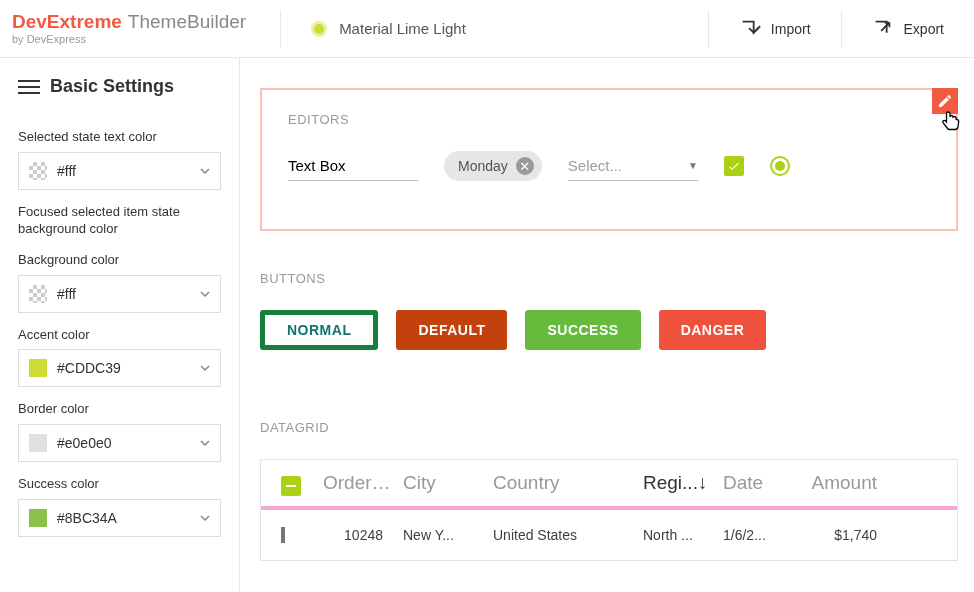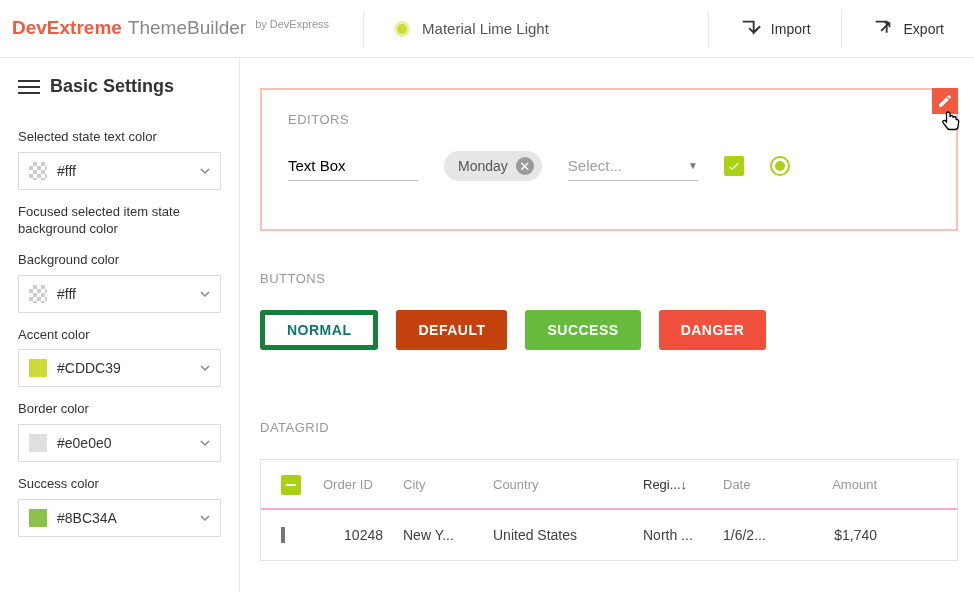--- a/index.html
+++ b/index.html
@@ -1,18 +1,18 @@
 <!DOCTYPE html>
 <html><head>
 <meta charset="utf-8">
 <style>
   * { box-sizing: border-box; margin: 0; padding: 0; }
   body { font-family: "Segoe UI", Arial, sans-serif; font-size: 14px; color: #333; background: #fff; width: 974px; height: 592px; overflow: hidden; }
   .topbar { display: flex; align-items: center; height: 58px; border-bottom: 1px solid #e8e8e8; padding: 0 12px; }
-  .logo { display: flex; flex-direction: row; line-height: 1.1; padding-right: 22px; gap: 9px; }
+  .logo { display: flex; flex-direction: column; line-height: 1.1; padding-right: 22px; }
   .logo-main { font-size: 19px; display: flex; gap: 6px; }
   .logo-dev { color: #f05b41; font-weight: 700; }
   .logo-tb { color: #888; font-weight: 300; }
   .logo-sub { font-size: 11px; color: #999; }
   .topbar-sep { width: 1px; height: 38px; background: #e8e8e8; margin: 0 12px; }
   .theme-indicator { display: flex; align-items: center; gap: 12px; padding-left: 18px; flex: 1; }
   .theme-dot { width: 16px; height: 16px; border-radius: 50%; background: #cddc39; border: 3px solid #eaf0a4; }
   .theme-name { color: #555; font-size: 15px; }
   .top-btn { display: flex; align-items: center; gap: 10px; padding: 0 18px; height: 38px; cursor: pointer; color: #333; }
   .top-btn svg { width: 22px; height: 22px; }
@@ -48,21 +48,21 @@
   .radio-inner{width:10px;height:10px;background:#aad113;border-radius:50%;}
   .buttons-row { display:flex; gap:18px; margin-top:8px;}
   .pv-btn { height:40px; padding: 0 22px; font-weight:700; font-size:14px; letter-spacing:0.5px; border:none; border-radius:3px; cursor:pointer;}
   .btn-normal { background:#fff; border:5px solid #15803d; color:#0f766e;}
   .btn-default { background:#c2410c; color:#fff;}
   .btn-success { background:#66bb3d; color:#fff;}
   .btn-danger { background:#f0513c; color:#fff;}
   .section-gap { margin-top: 70px;}
   .grid { border:1px solid #e3e3e3; margin-top:10px;}
   .grid-header, .grid-row { display:grid; grid-template-columns: 58px 80px 90px 150px 80px 80px 92px; align-items:center; height: 50px;}
-  .grid-header { border-bottom:2px solid #f9a8d4; color:#999; font-size:13px;}
+  .grid-header { border-bottom:4px solid #f9a8d4; color:#999; font-size:19px;}
   .grid-cell { padding: 0 4px; white-space:nowrap; overflow:hidden; text-overflow:ellipsis; color:#404040;}
   .grid-header .grid-cell { color:#999;}
   .grid-header .sorted { color:#333; display:flex; align-items:center; gap:0;}
   .hdr-chk { background:#aad113; width:20px;height:20px; display:inline-flex;align-items:center;justify-content:center; margin-left:16px; border-radius:2px;}
   .hdr-chk span{width:10px;height:2px;background:#fff;}
   .row-chk{width:20px;height:20px;border:2px solid #777;border-radius:2px; margin-left:16px;}
   .right{text-align:right; padding-right:14px;}
 </style>
 </head>
 <body>

